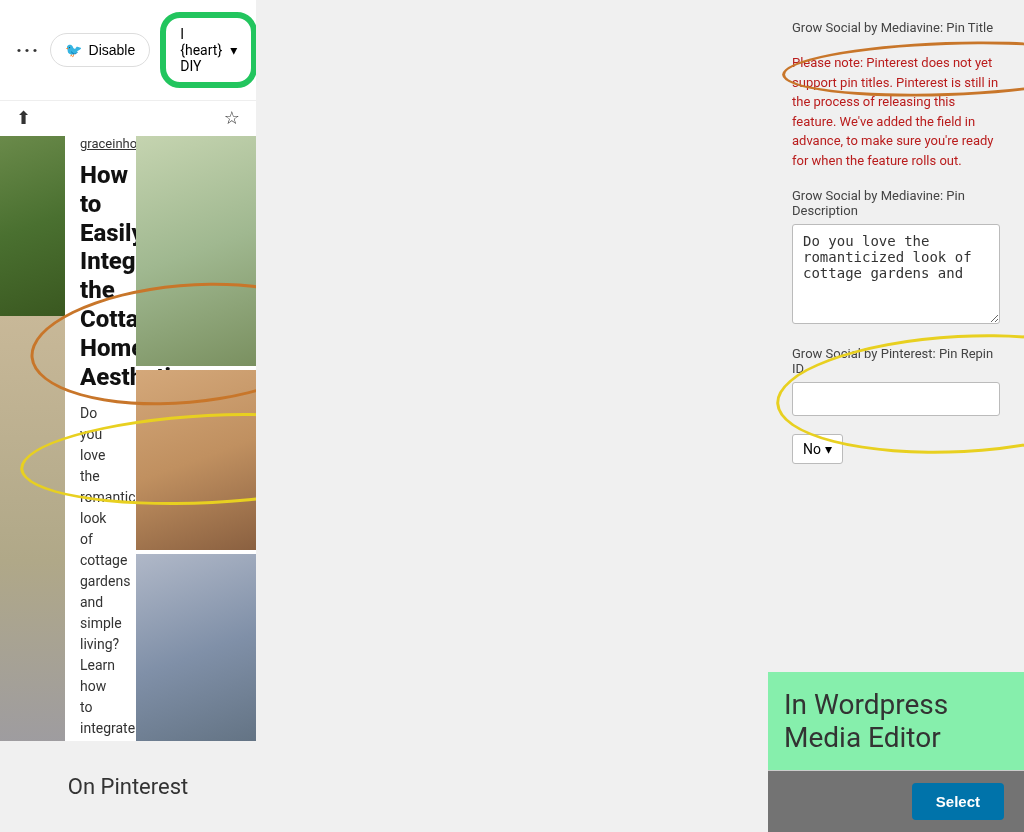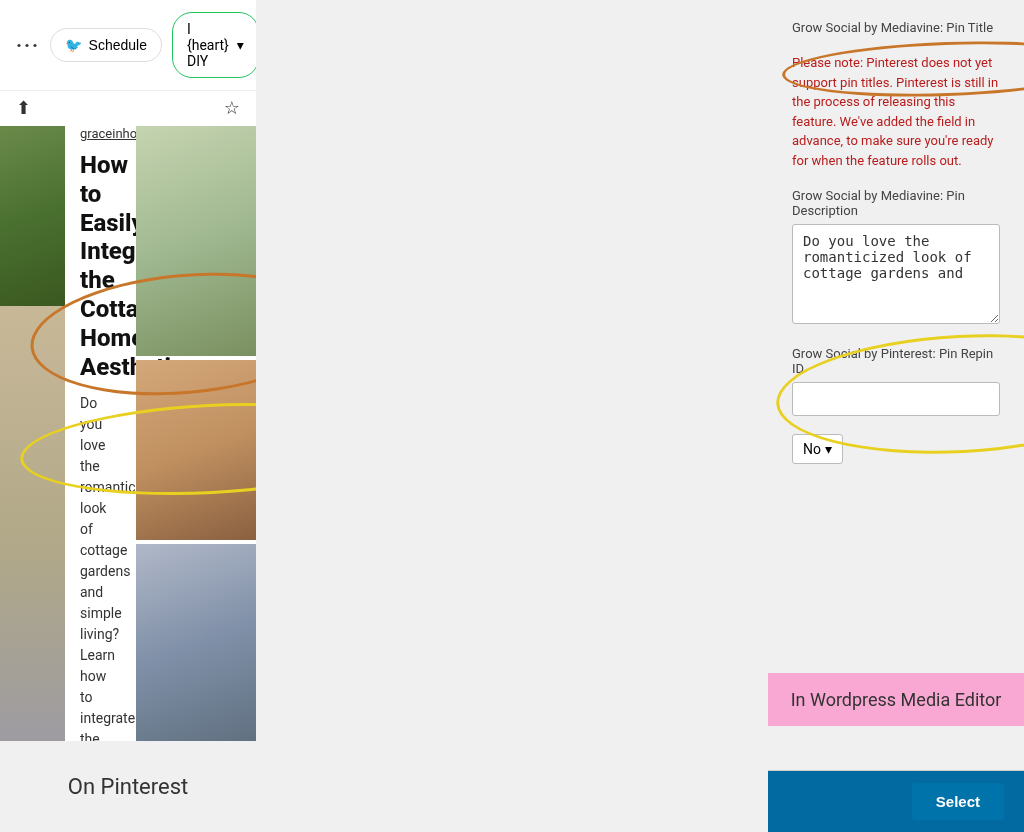--- a/index.html
+++ b/index.html
@@ -67,21 +67,21 @@
       font-size: 14px;
       cursor: pointer;
       font-weight: 500;
     }
 
     .board-selector {
       display: flex;
       align-items: center;
       gap: 8px;
       background: #fff;
-      border: 1px solid #22c55e;
+      border: 6px solid #22c55e;
       border-radius: 20px;
       padding: 8px 14px;
       font-size: 14px;
       cursor: pointer;
       flex: 1;
       justify-content: space-between;
     }
 
     
     .upload-row {
@@ -206,21 +206,20 @@
     
     .right-panel {
       width: 512px;
       height: 832px;
       background: #f0f0f0;
       margin-left: 512px;
       display: flex;
       flex-direction: column;
       position: relative;
       overflow: hidden;
-      gap: 44px;
     }
 
     .wordpress-editor {
       flex: 1;
       background: #f0f0f0;
       padding: 20px 24px;
       overflow-y: auto;
     }
 
     .wp-field-group {
@@ -269,31 +268,31 @@
       gap: 4px;
       border: 1px solid #bbb;
       border-radius: 3px;
       background: #fff;
       padding: 6px 10px;
       font-size: 14px;
       cursor: pointer;
     }
 
     .wp-section-label {
-      background: #f9a8d4;
-      text-align: center;
+      background: #86efac;
+      text-align: left;
       padding: 16px;
-      font-size: 18px;
+      font-size: 28px;
       color: #333;
       font-weight: 400;
     }
 
     
     .wp-bottom-bar {
-      background: #0369a1;
+      background: #737373;
       border-top: 1px solid #ccc;
       padding: 12px 20px;
       display: flex;
       justify-content: flex-end;
       align-items: center;
     }
 
     .select-btn {
       background: #0073aa;
       color: #fff;
@@ -332,21 +331,21 @@
 
 <div class="main-container">
 
   <div class="left-panel">
     <div class="pinterest-ui">
 
       <div class="pinterest-topbar">
         <span class="dots-menu">···</span>
         <button class="schedule-btn">
           <span style="font-size:14px;">🐦</span>
-          <span>Schedule</span>
+          <span>Disable</span>
         </button>
         <div class="board-selector">
           <span>I {heart} DIY</span>
           <span>▾</span>
         </div>
 
       </div>
 
       <div class="upload-row">
         <span class="upload-icon-btn">⬆</span>

